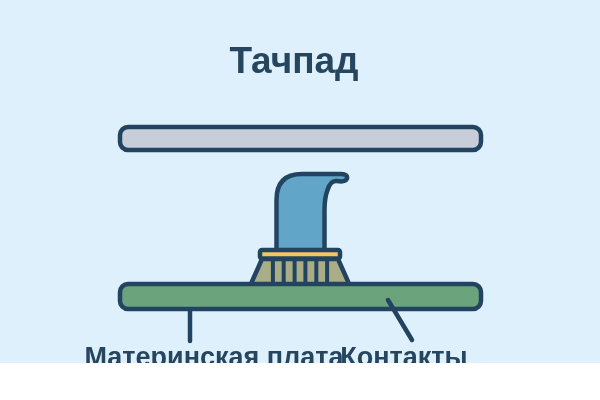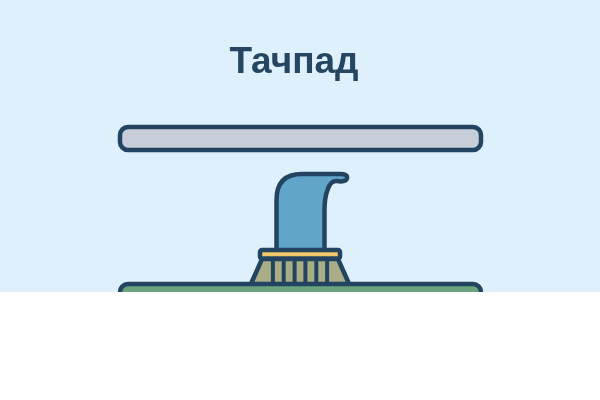--- a/index.html
+++ b/index.html
@@ -12,21 +12,21 @@
     --pins-fill: #a9ae86;
     --board-fill: #6ba37c;
   }
   html, body {
     margin: 0;
     padding: 0;
   }
   .canvas {
     position: relative;
     width: 600px;
-    height: 292px;
+    height: 363px;
     background: var(--background);
     overflow: hidden;
     font-family: "Liberation Sans", sans-serif;
   }
   svg { display: block; }
   .stroke {
     stroke: var(--outline);
     stroke-width: 4.5;
     stroke-linejoin: round;
     stroke-linecap: round;

